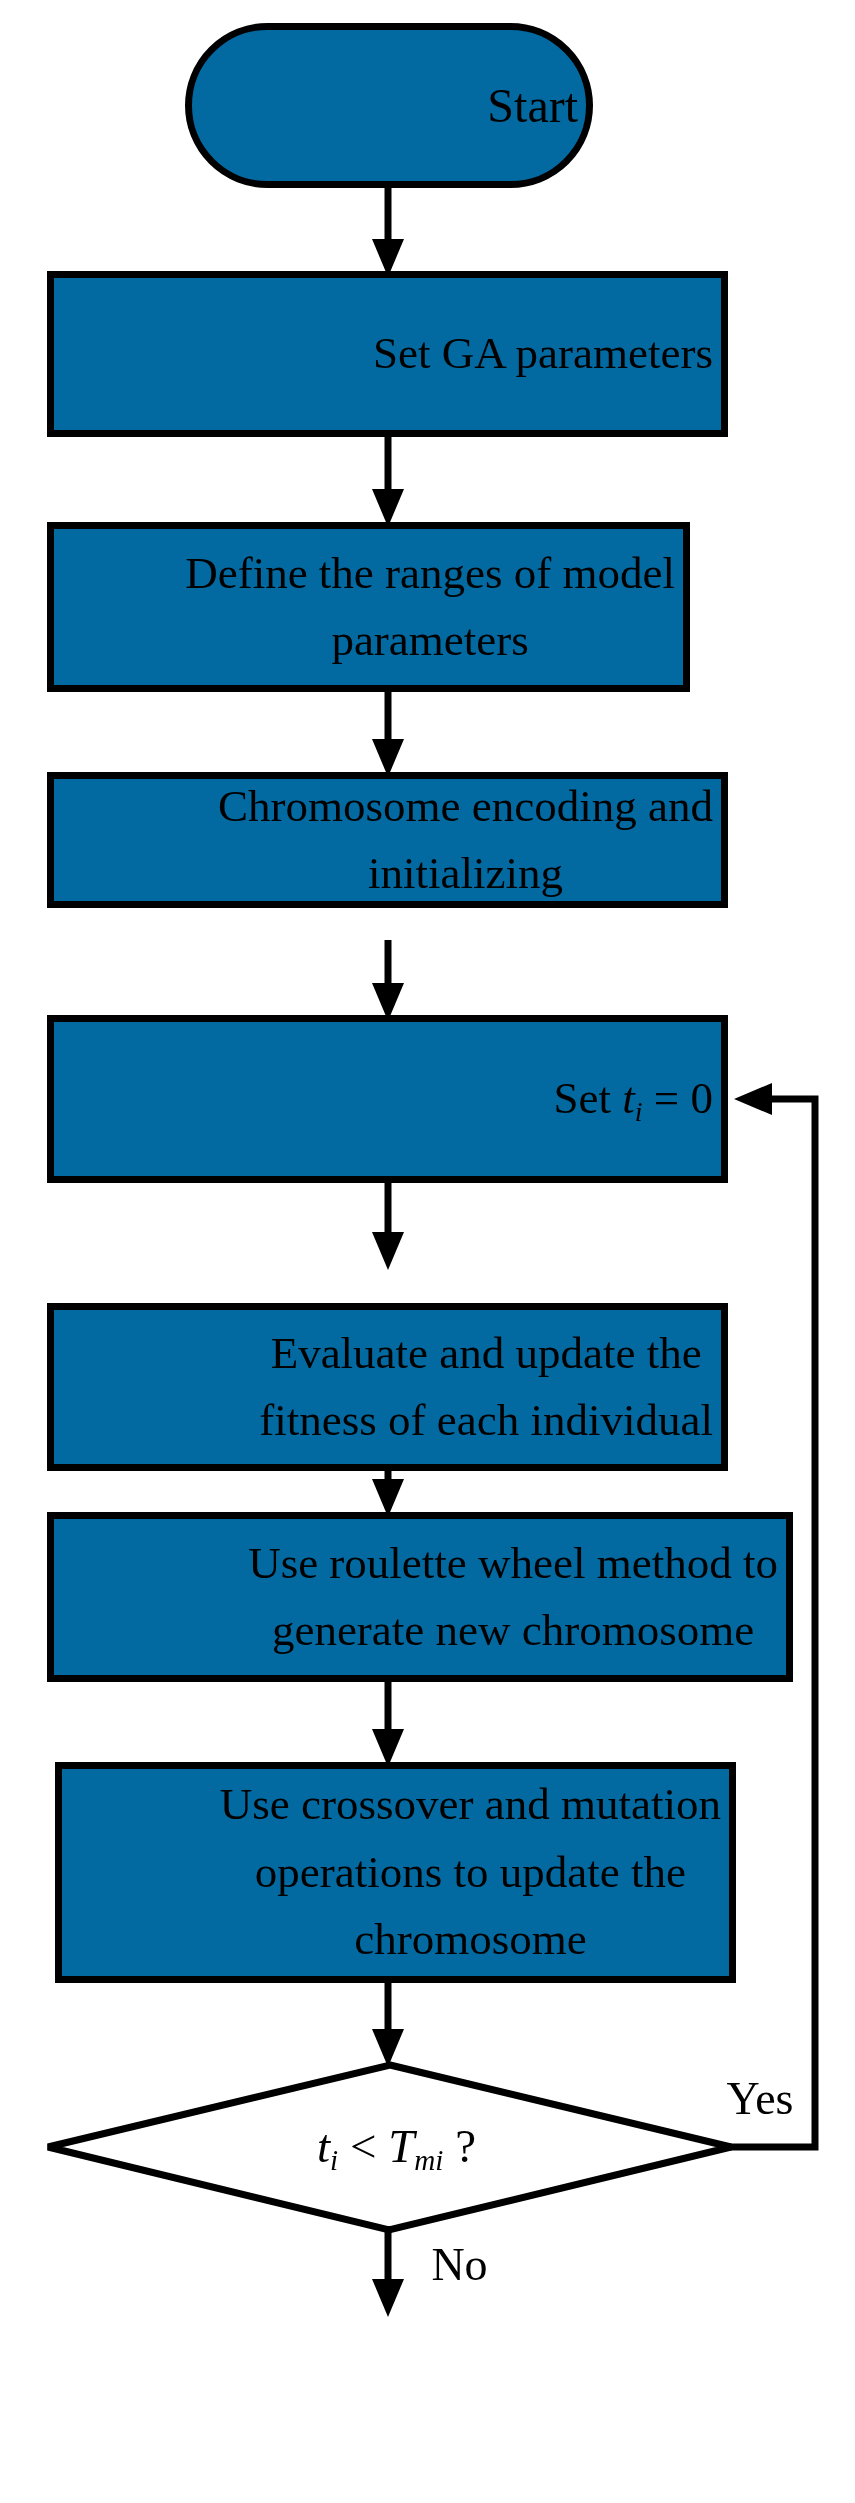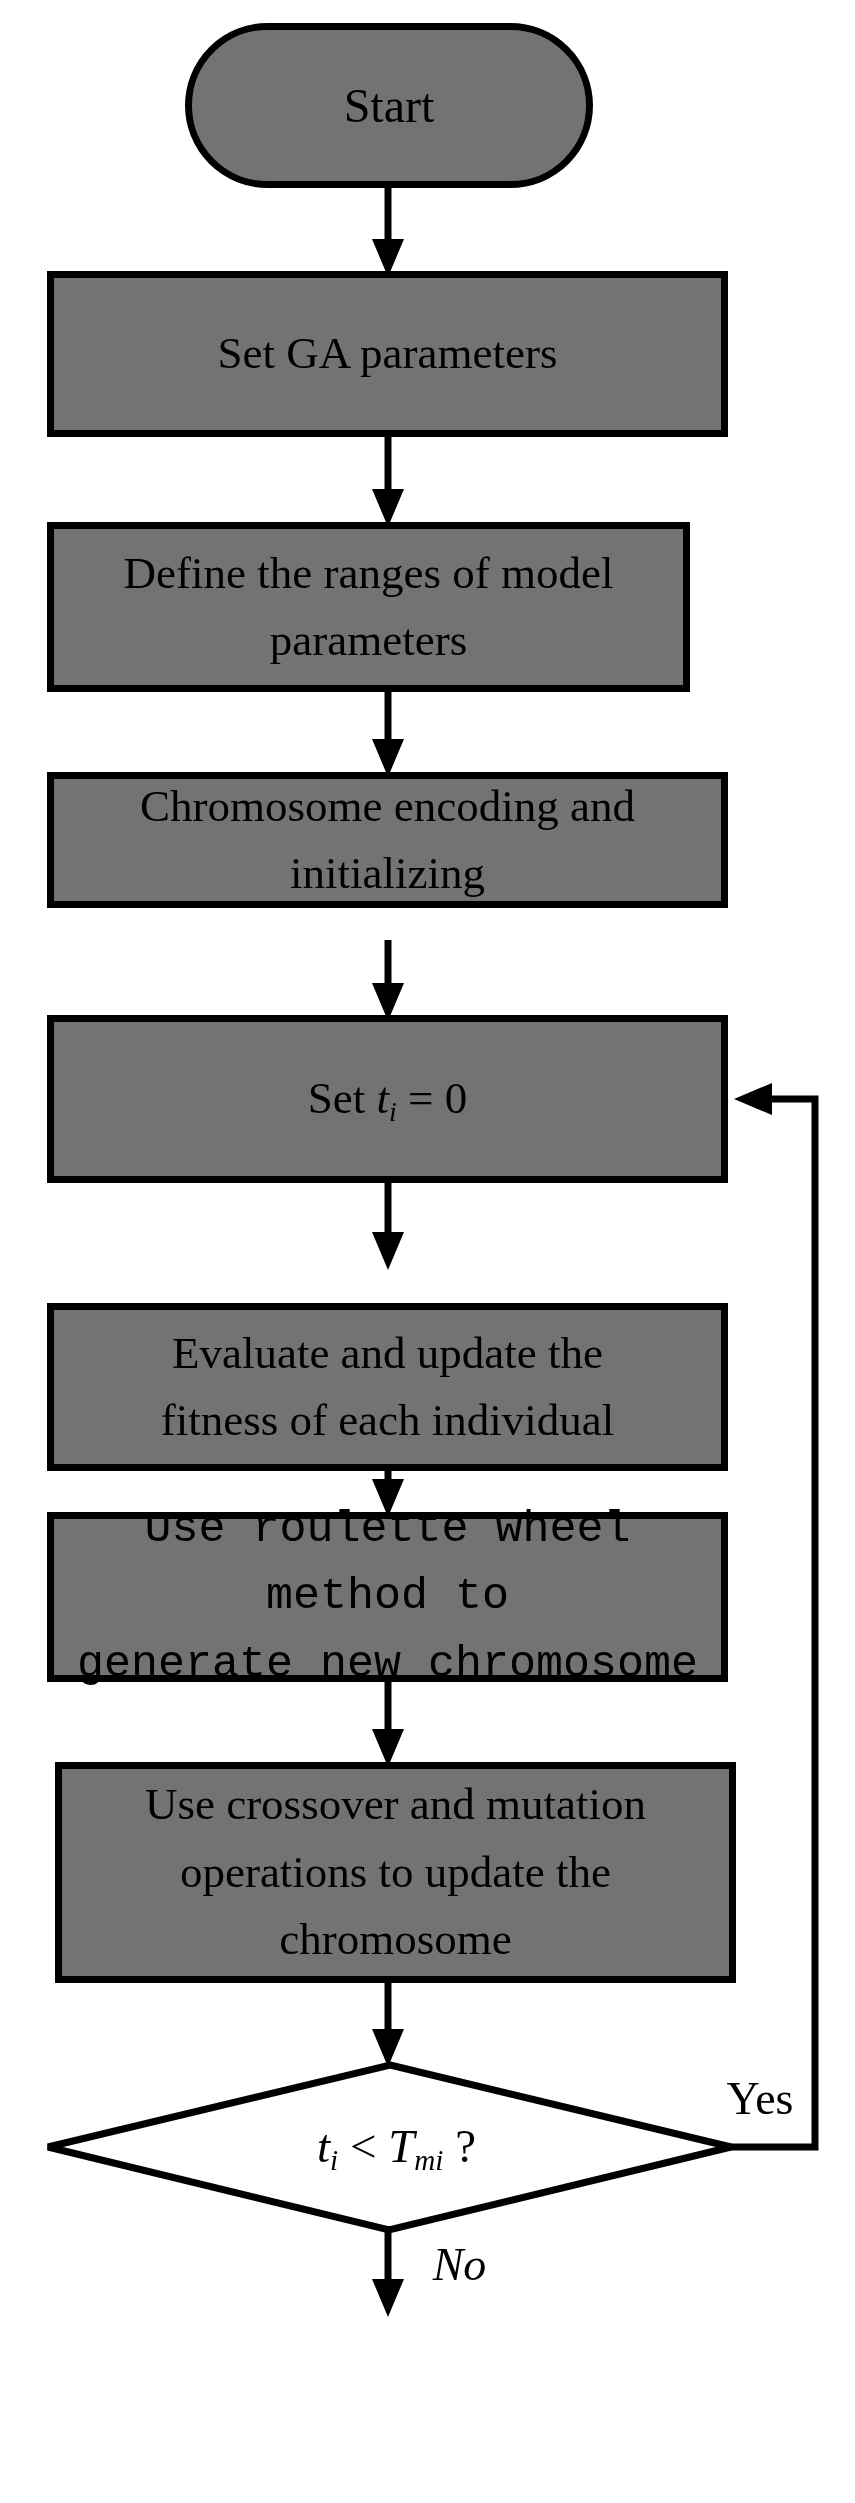--- a/index.html
+++ b/index.html
@@ -19,42 +19,42 @@
   .flow-svg {
     position: absolute;
     left: 0;
     top: 0;
     z-index: 0;
   }
   .node {
     position: absolute;
     z-index: 1;
     box-sizing: border-box;
-    background: #737373;
+    background: #0369a1;
     border: 7px solid #000000;
     display: flex;
     align-items: center;
-    justify-content: center;
+    justify-content: flex-end;
     text-align: center;
     font-size: 45px;
     line-height: 1.5;
     white-space: pre-line;
     padding: 8px 8px;
   }
   .terminator {
     border-radius: 999px;
     font-size: 48px;
   }
   #node-start        { left: 185px; top: 23px;   width: 408px; height: 165px; }
   #node-set-ga       { left: 47px;  top: 271px;  width: 681px; height: 166px; }
   #node-define-ranges{ left: 47px;  top: 522px;  width: 643px; height: 170px; }
   #node-chromosome   { left: 47px;  top: 772px;  width: 681px; height: 136px; }
   #node-set-ti       { left: 47px;  top: 1015px; width: 681px; height: 168px; }
   #node-evaluate     { left: 47px;  top: 1303px; width: 681px; height: 168px; }
-  #node-roulette     { left: 47px;  top: 1512px; width: 681px; height: 170px; font-family: Liberation Mono, monospace; }
+  #node-roulette     { left: 47px;  top: 1512px; width: 746px; height: 170px; }
   #node-crossover    { left: 47px;  top: 1762px; width: 681px; height: 221px; margin-left: 8px; }
   #node-end          { left: 185px; top: 2313px; width: 408px; height: 185px; }
   .decision-label {
     position: absolute;
     z-index: 1;
     left: 55px;
     top: 2092px;
     width: 683px;
     height: 112px;
     display: flex;
@@ -62,21 +62,21 @@
     justify-content: center;
     font-size: 47px;
   }
   .edge-label {
     position: absolute;
     z-index: 2;
     font-size: 46px;
     text-align: center;
   }
   #label-yes { left: 705px; top: 2072px; width: 110px; }
-  #label-no  { left: 412px; top: 2238px; width: 95px; font-style: italic;  }
+  #label-no  { left: 412px; top: 2238px; width: 95px;  }
   .it { font-style: italic; }
   .sub {
     font-style: italic;
     font-size: 0.62em;
     vertical-align: -0.28em;
   }
 </style>
 </head>
 <body>
 

